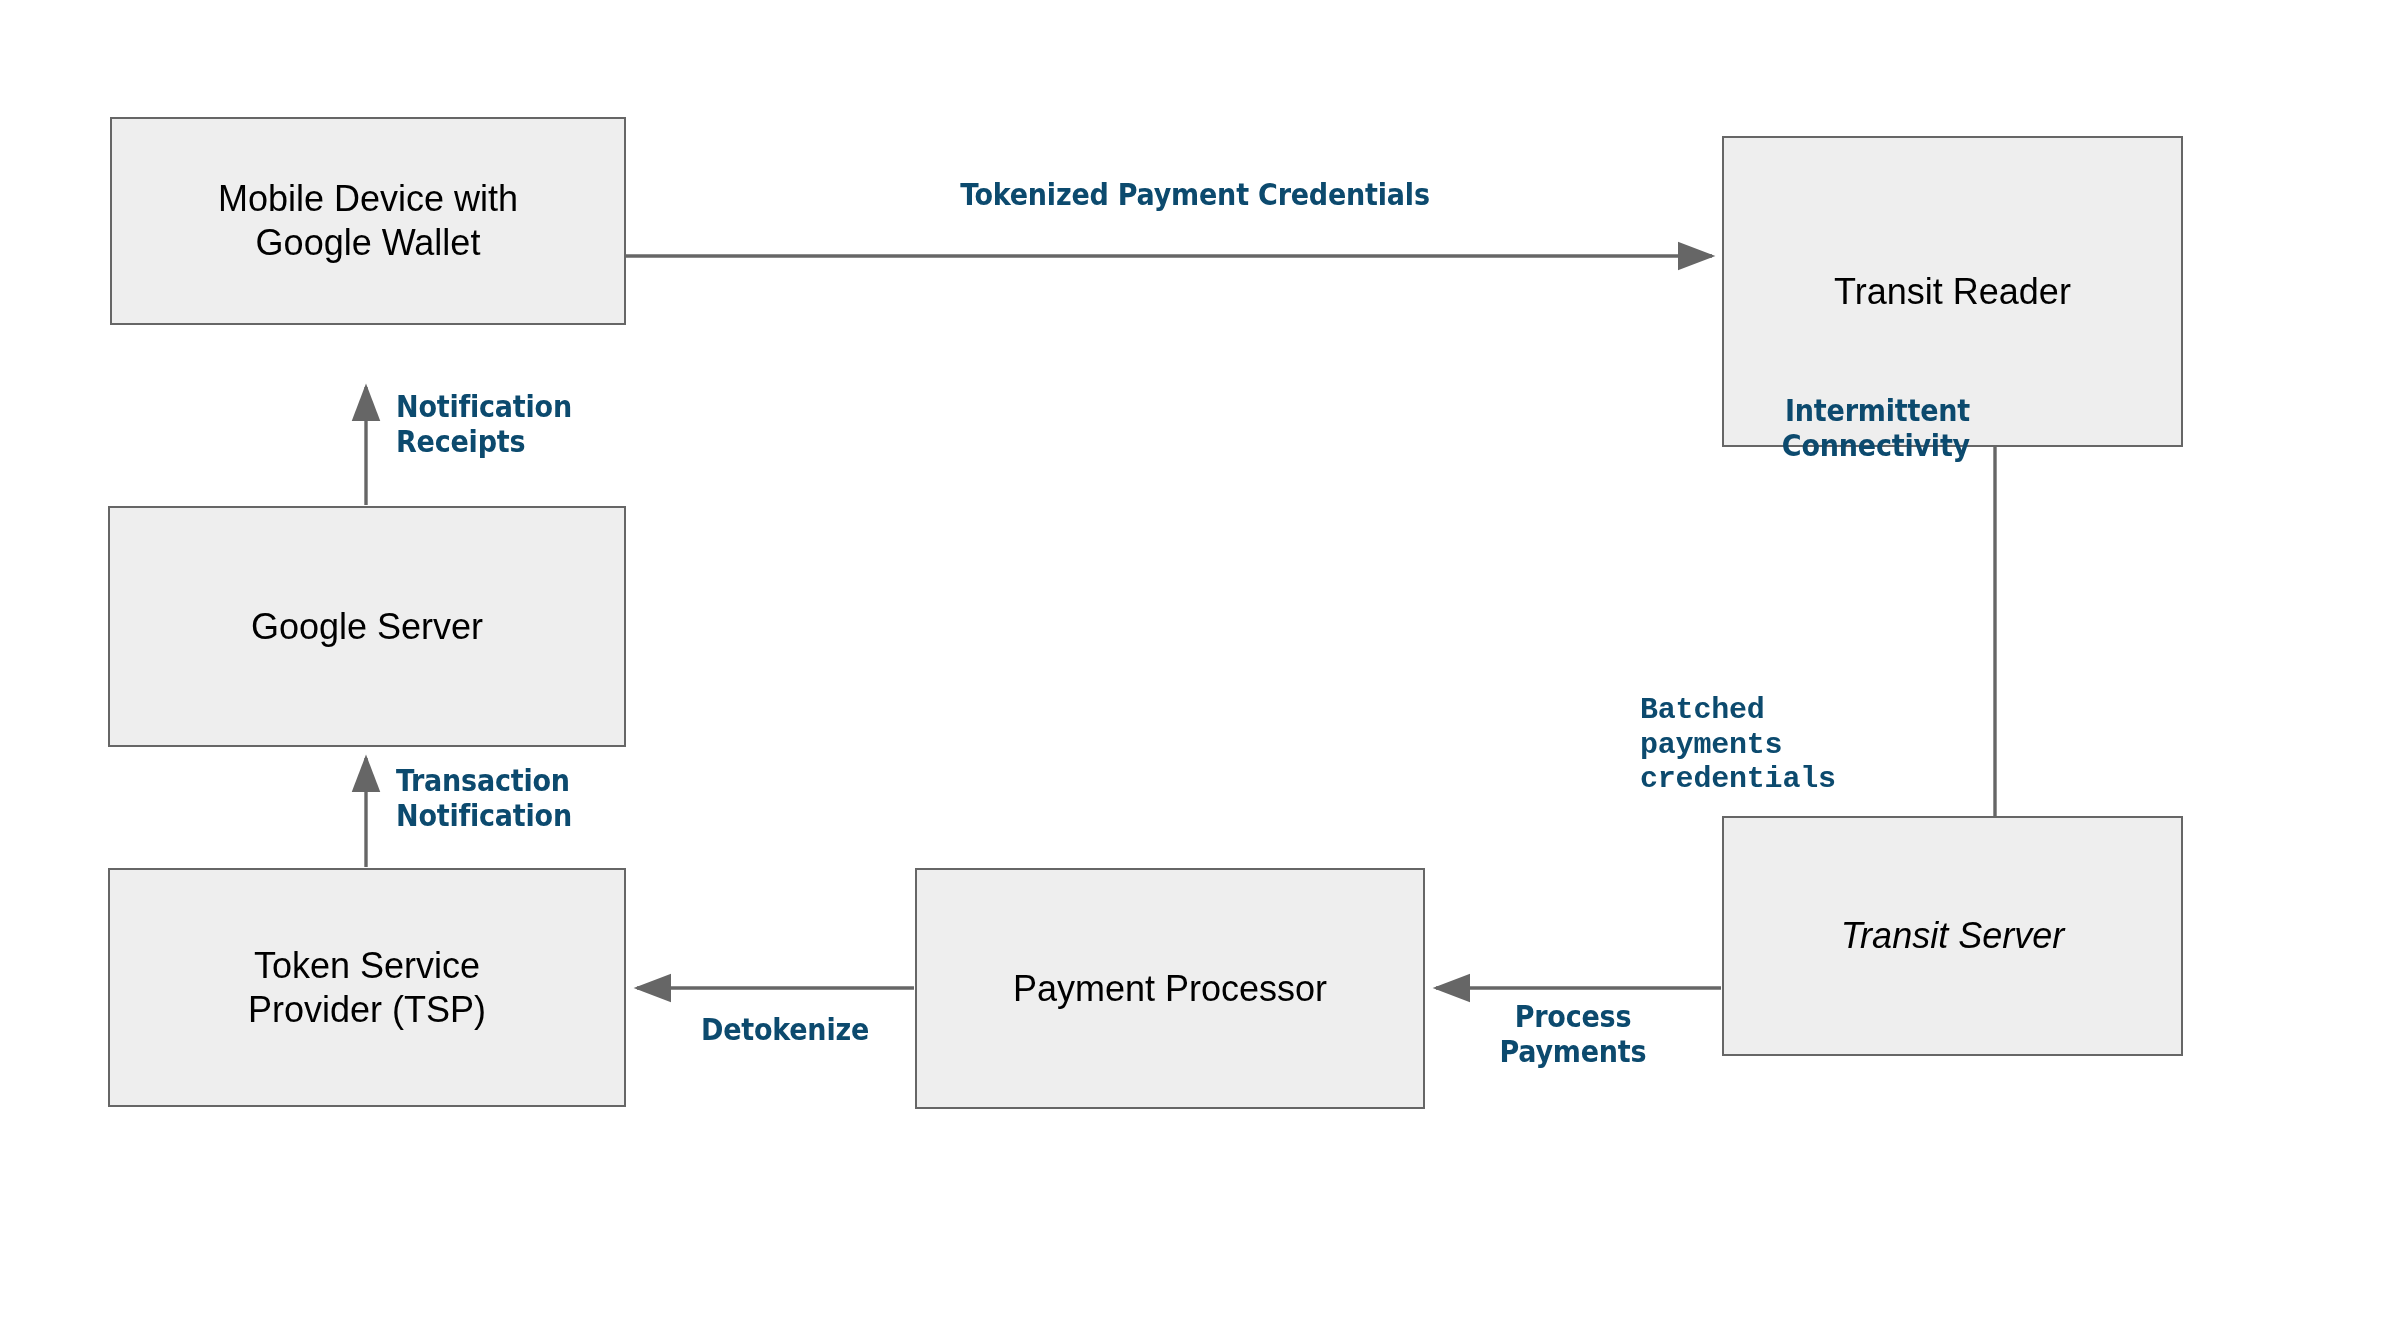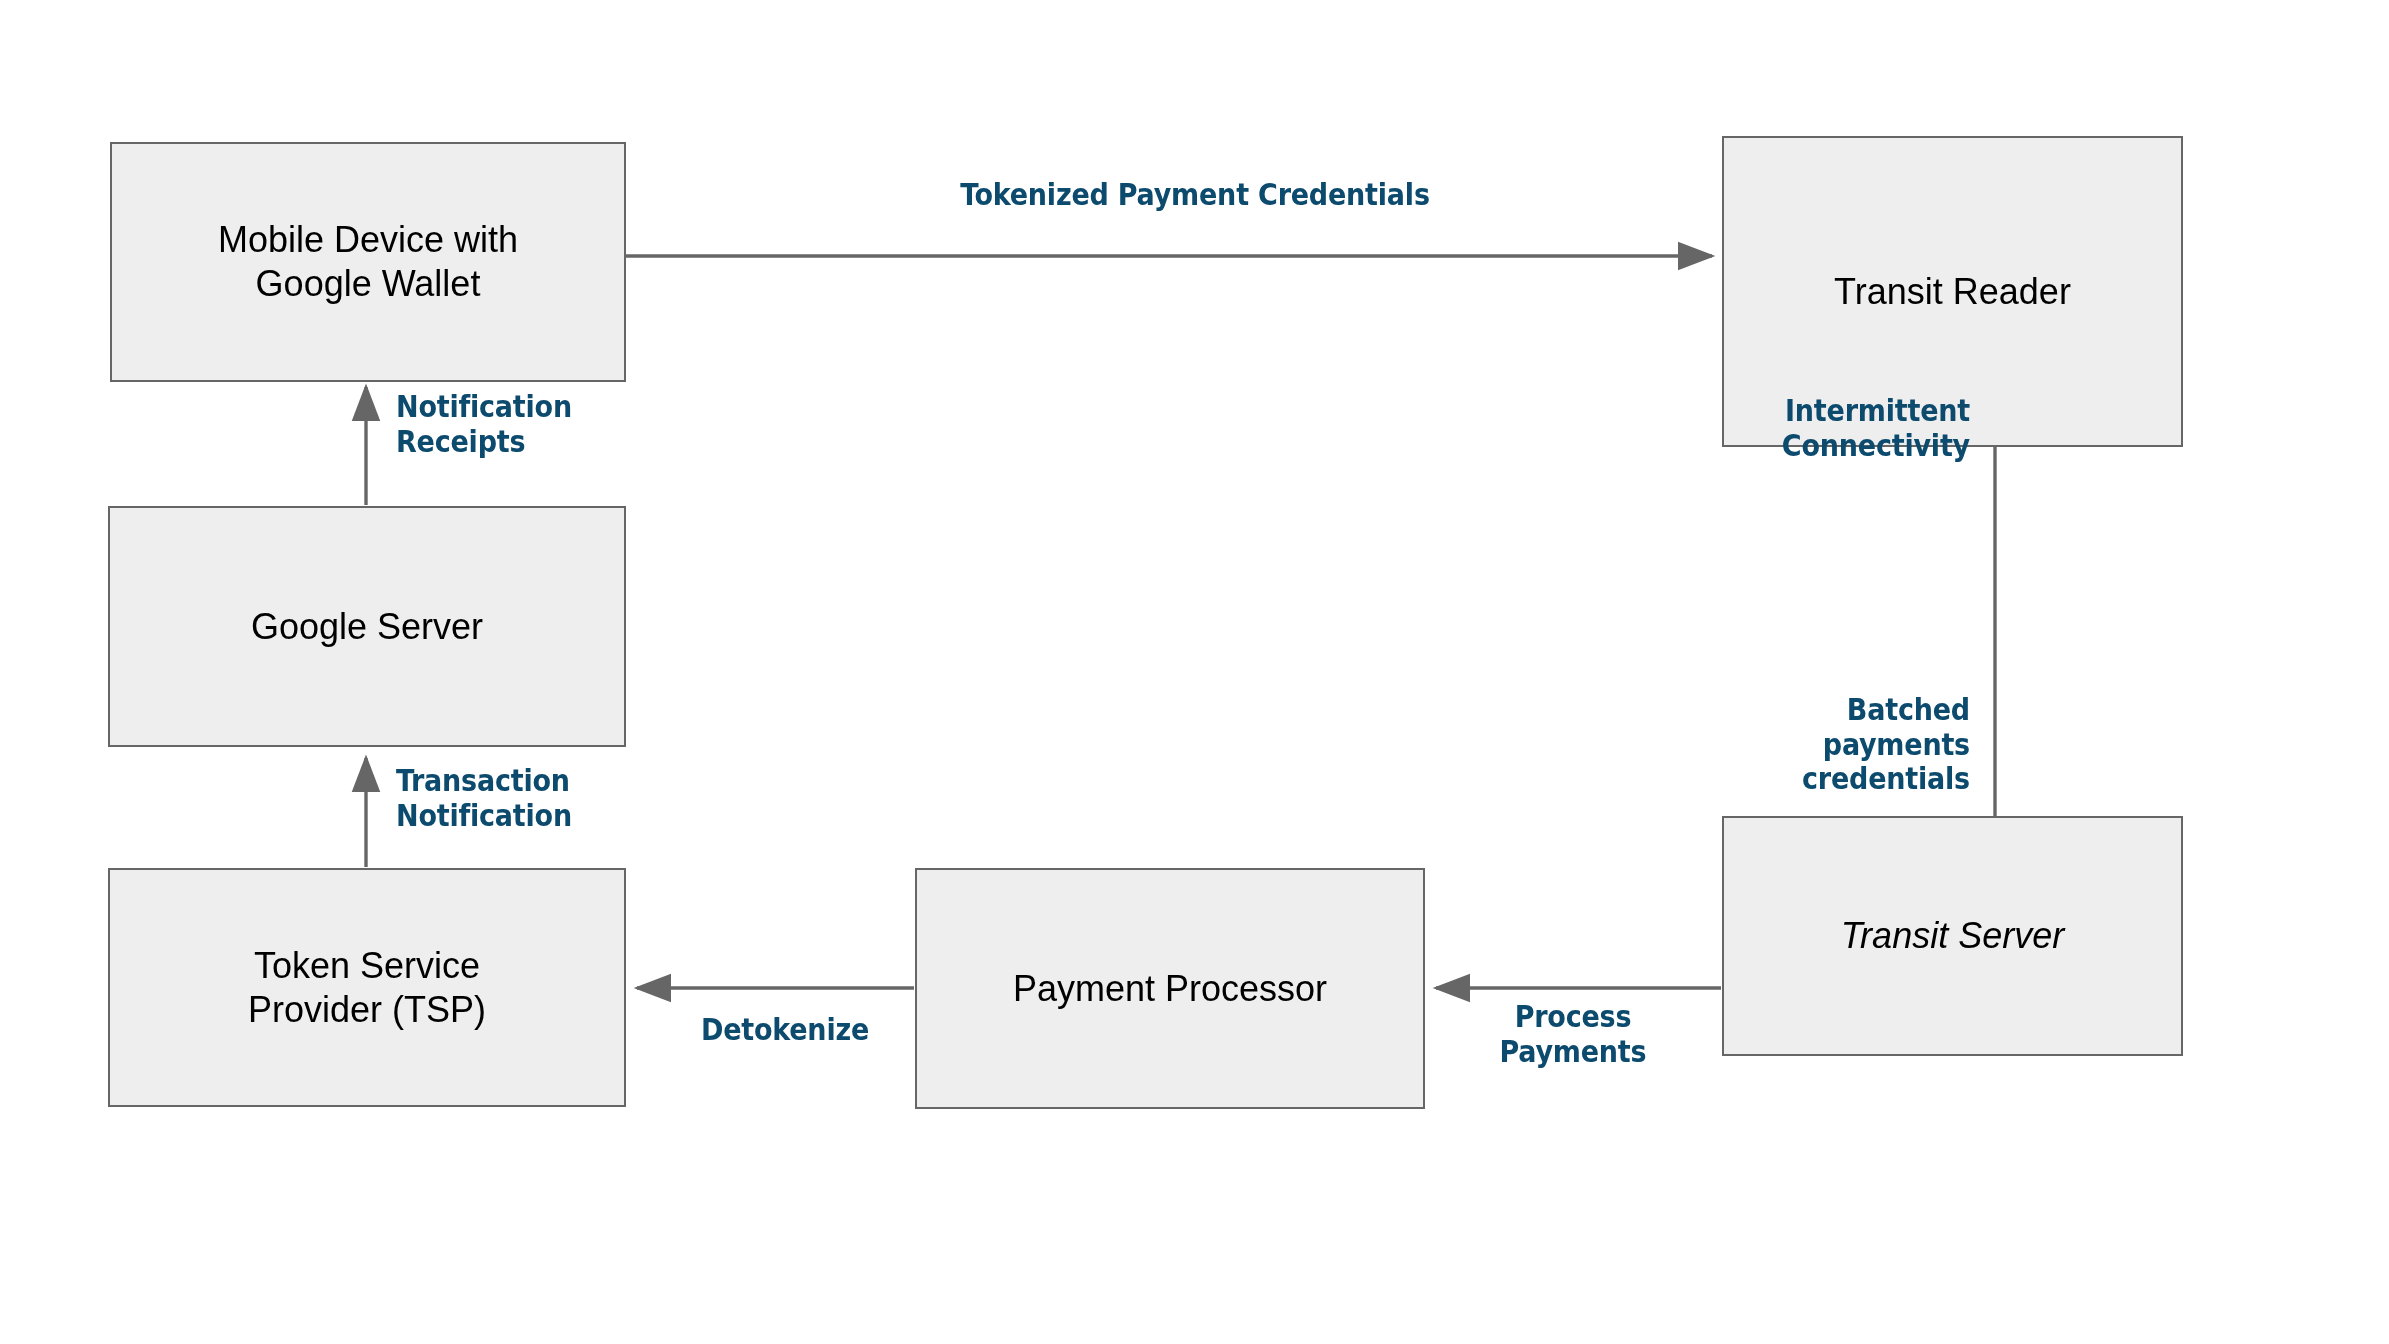--- a/index.html
+++ b/index.html
@@ -34,21 +34,21 @@
   .node .node-label {
     font-family: "Liberation Sans", "DejaVu Sans", sans-serif;
     font-size: 36px;
     font-weight: 400;
     line-height: 1.22;
     color: #000000;
     white-space: pre-line;
     letter-spacing: 0px;
   }
 
-  #node-mobile  { left: 110px;  top: 142px;  width: 516px; height: 240px; }
+  #node-mobile  { left: 110px;  top: 117px;  width: 516px; height: 208px; }
   #node-gserver { left: 108px;  top: 506px;  width: 518px; height: 241px; }
   #node-tsp     { left: 108px;  top: 868px;  width: 518px; height: 239px; }
   #node-pproc   { left: 915px;  top: 868px;  width: 510px; height: 241px; text-align: center; }
   #node-tserver { left: 1722px; top: 816px;  width: 461px; height: 240px; font-style: italic; }
   #node-treader { left: 1722px; top: 136px;  width: 461px; height: 311px; text-align: right; }
 
   
   #edges {
     position: absolute;
     left: 0;
@@ -70,21 +70,21 @@
     letter-spacing: -0.2px;
   }
   .lbl-center { text-align: center; }
   .lbl-left   { text-align: left; }
   .lbl-right  { text-align: right; }
 
   #lbl-tokenized   { left: 760px;  top: 178px; width: 870px; }
   #lbl-notifrec    { left: 396px;  top: 390px; width: 300px; }
   #lbl-transnotif  { left: 396px;  top: 764px; width: 320px; }
   #lbl-intermit    { left: 1640px; top: 394px; width: 330px; text-align: right; }
-  #lbl-batched     { left: 1640px; top: 693px; width: 330px; text-align: right; }
+  #lbl-batched     { left: 1640px; top: 693px; width: 330px; text-align: left; font-family: Liberation Mono, monospace; }
   #lbl-detokenize  { left: 640px;  top: 1013px; width: 290px; }
   #lbl-procpay     { left: 1448px; top: 1000px; width: 250px; text-align: center; }
 </style>
 </head>
 <body>
 
 <div id="canvas">
 
   <svg id="edges" viewBox="0 0 2389 1344" xmlns="http://www.w3.org/2000/svg">
     <defs>

